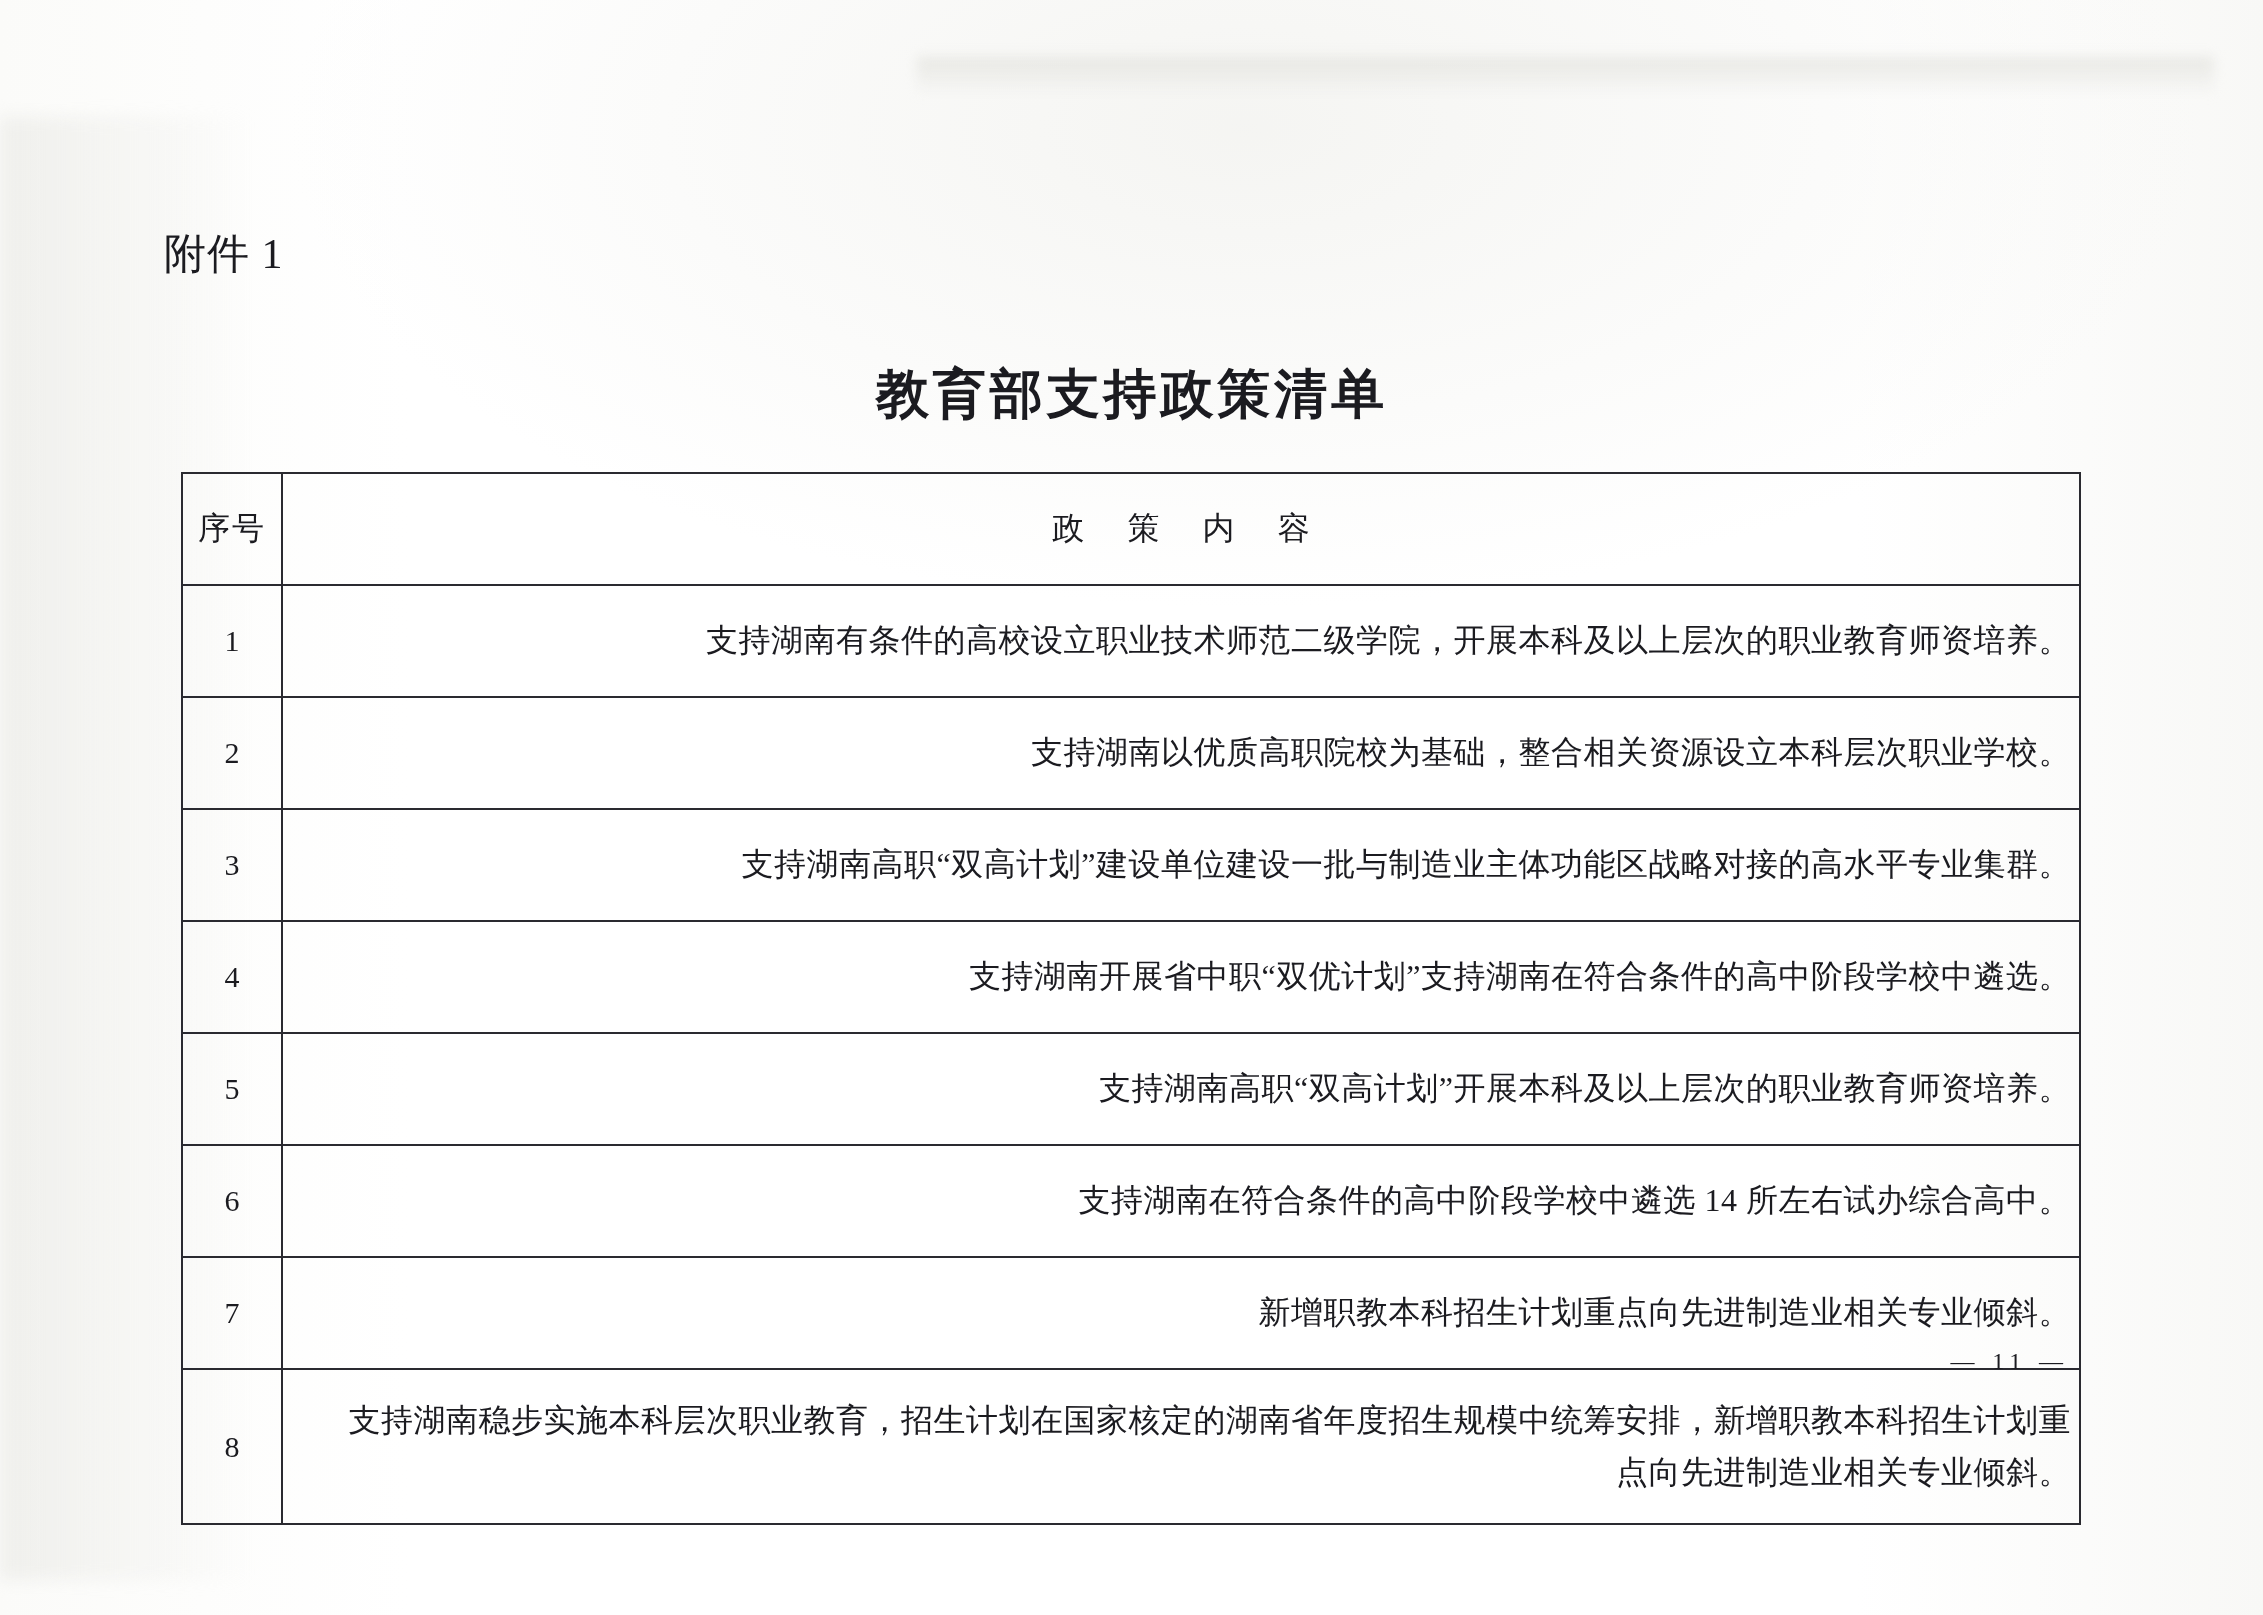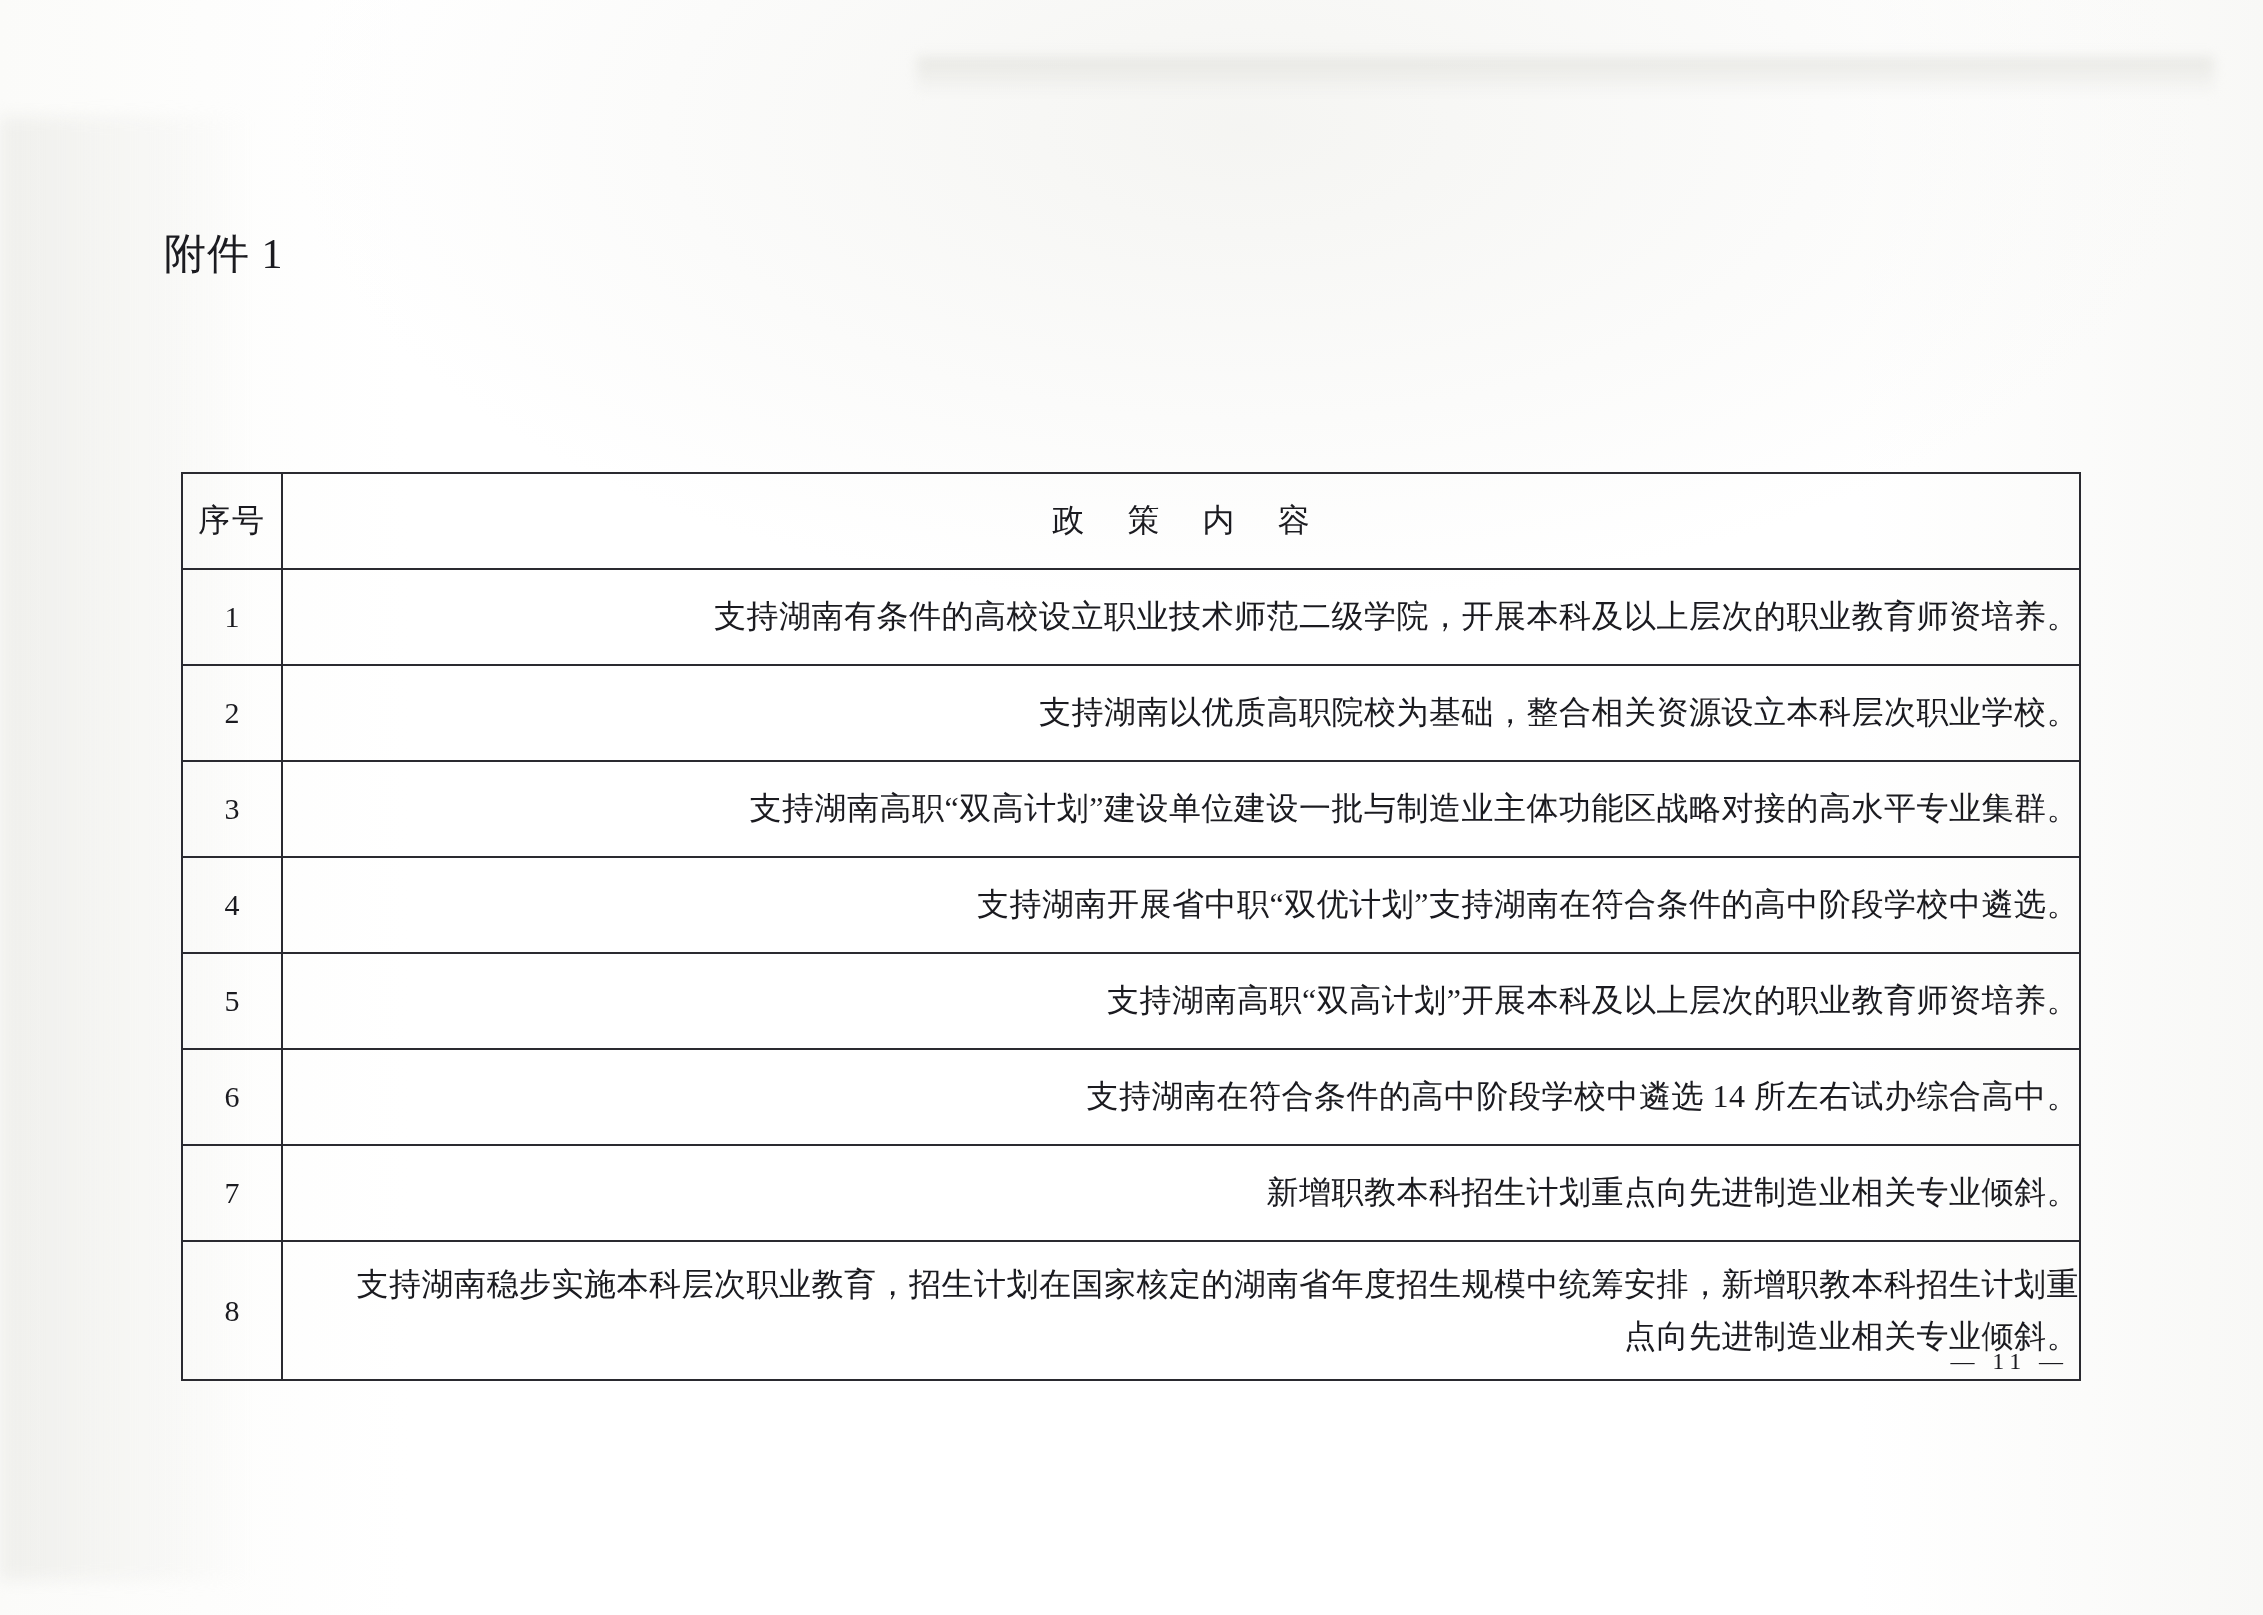--- a/index.html
+++ b/index.html
@@ -63,21 +63,21 @@
   table.policy {
     position: absolute;
     left: 181px;
     top: 472px;
     width: 1900px;
     border-collapse: collapse;
     table-layout: fixed;
   }
   table.policy td, table.policy th {
     border: 2px solid #2a2a30;
-    padding: 0;
+    padding: 8px;
     vertical-align: middle;
     font-family: Liberation Serif, serif;
   }
   col.col-no { width: 100px; }
   col.col-content { width: auto; }
 
   th.head-no, th.head-content {
     height: 94px;
     font-weight: 400;
     font-size: 32px;
@@ -112,20 +112,21 @@
 </style>
 </head>
 <body>
 
 <div class="page">
   <div class="scan-smudge"></div>
   <div class="scan-smudge2"></div>
 
   <div class="attachment-label">附件 1</div>
 
+  <div class="doc-title">教育部支持政策清单</div>
 
   <table class="policy">
     <colgroup>
       <col class="col-no">
       <col class="col-content">
     </colgroup>
     <thead>
       <tr>
         <th class="head-no"><span>序号</span></th>
         <th class="head-content"><span>政 策 内 容</span></th>

